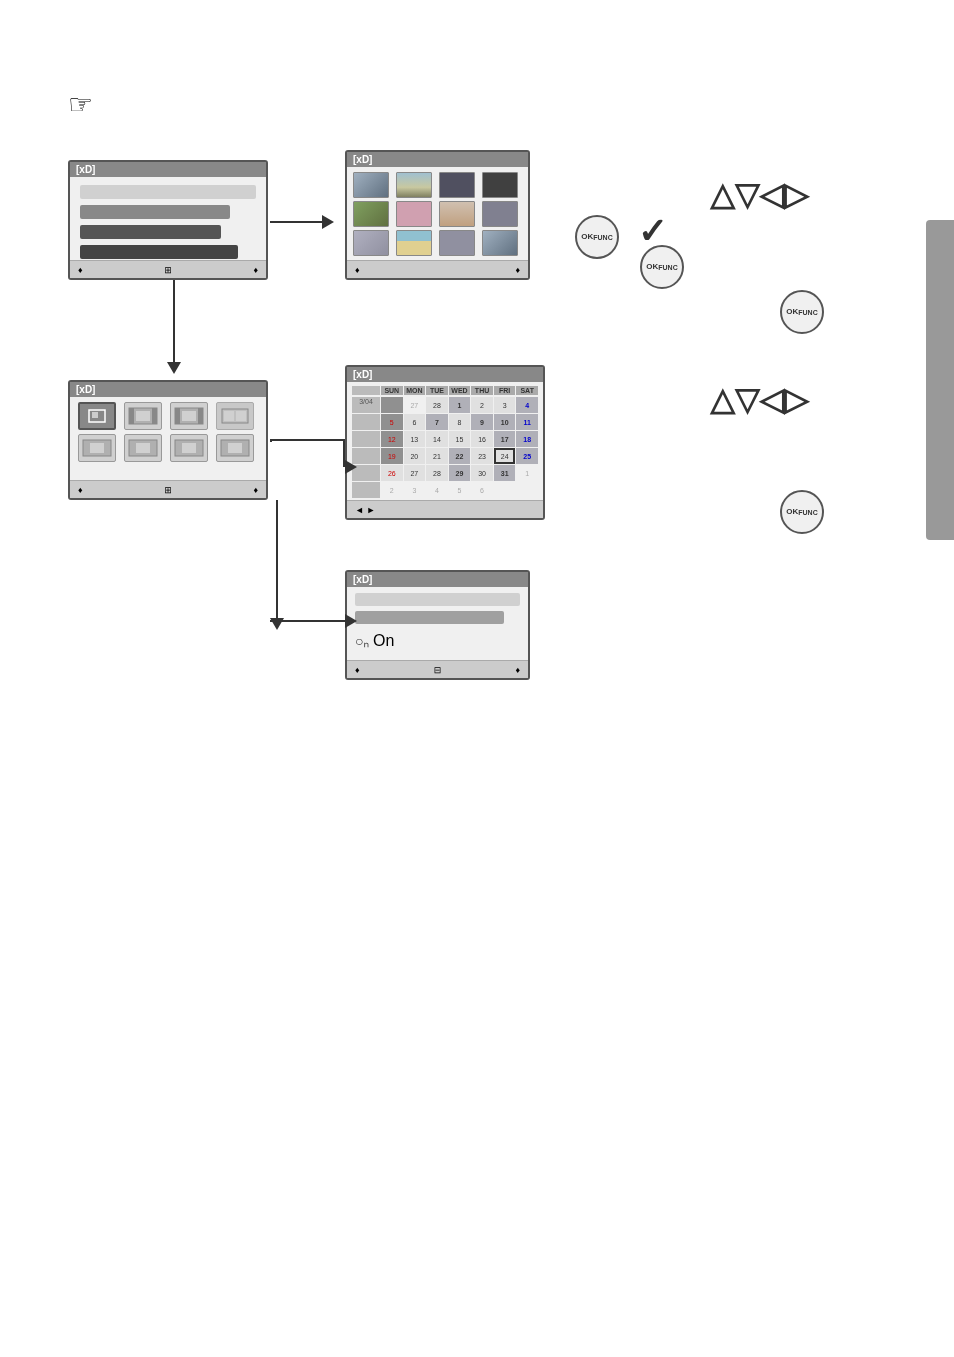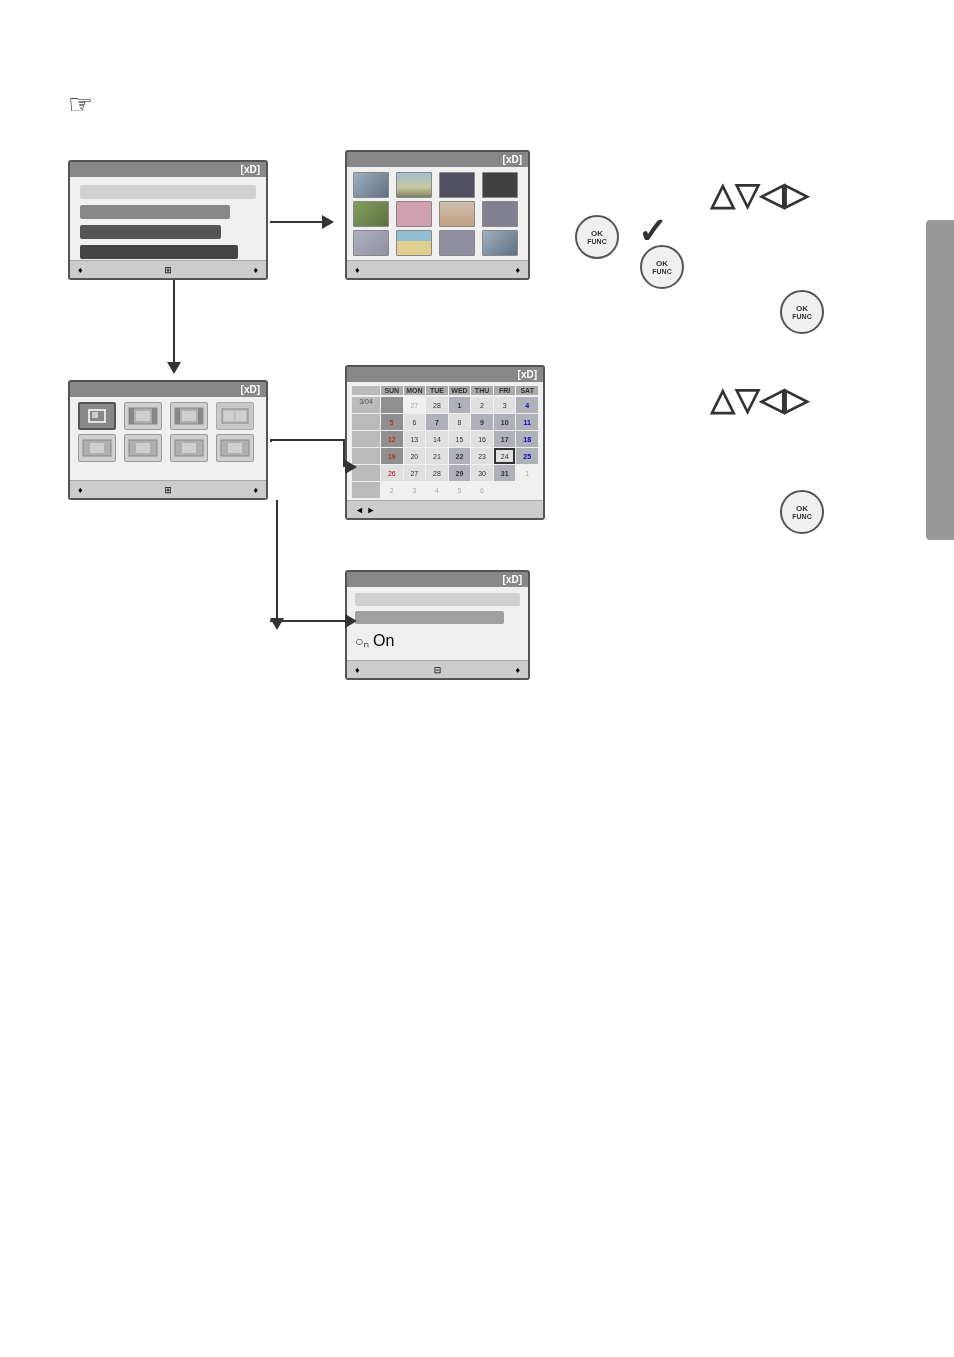--- a/index.html
+++ b/index.html
@@ -36,21 +36,20 @@
       position: absolute;
       border: 2px solid #555;
       background: #f0f0f0;
       border-radius: 3px;
     }
 
     .screen-header {
       background: #888;
       color: #fff;
       font-size: 10px;
-      text-align: right;
       padding: 2px 6px;
       font-weight: bold;
     }
 
     .screen-footer {
       position: absolute;
       bottom: 0;
       left: 0;
       right: 0;
       height: 18px;
@@ -277,21 +276,21 @@
 
     
     .ok-button {
       position: absolute;
       width: 44px;
       height: 44px;
       border-radius: 50%;
       border: 2px solid #555;
       background: #f0f0f0;
       display: flex;
-      flex-direction: column;
+      flex-direction: row;
       align-items: center;
       justify-content: center;
       font-size: 8px;
       font-weight: bold;
       color: #333;
     }
 
     
     .nav-arrows {
       position: absolute;

